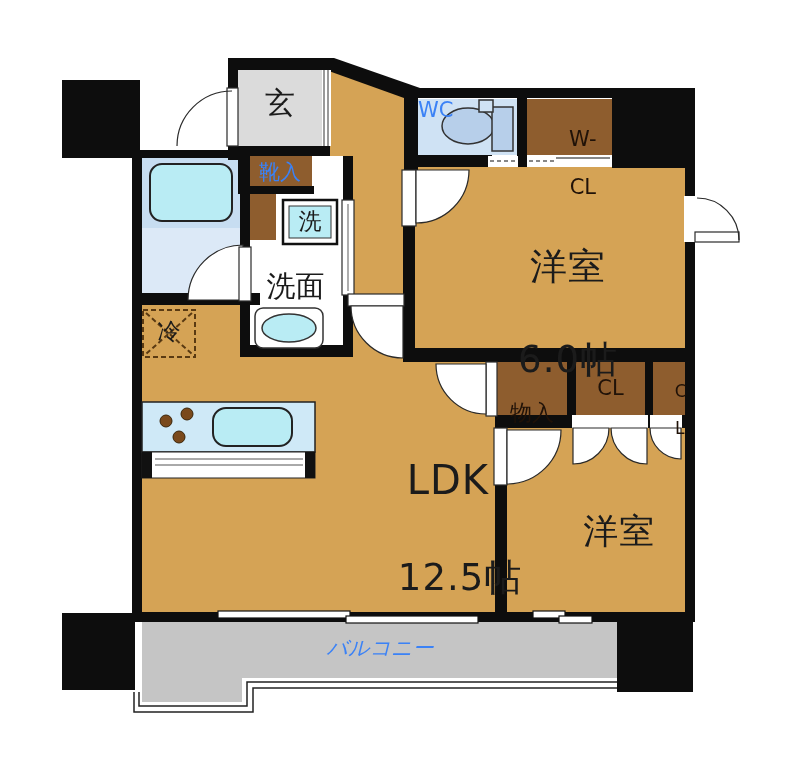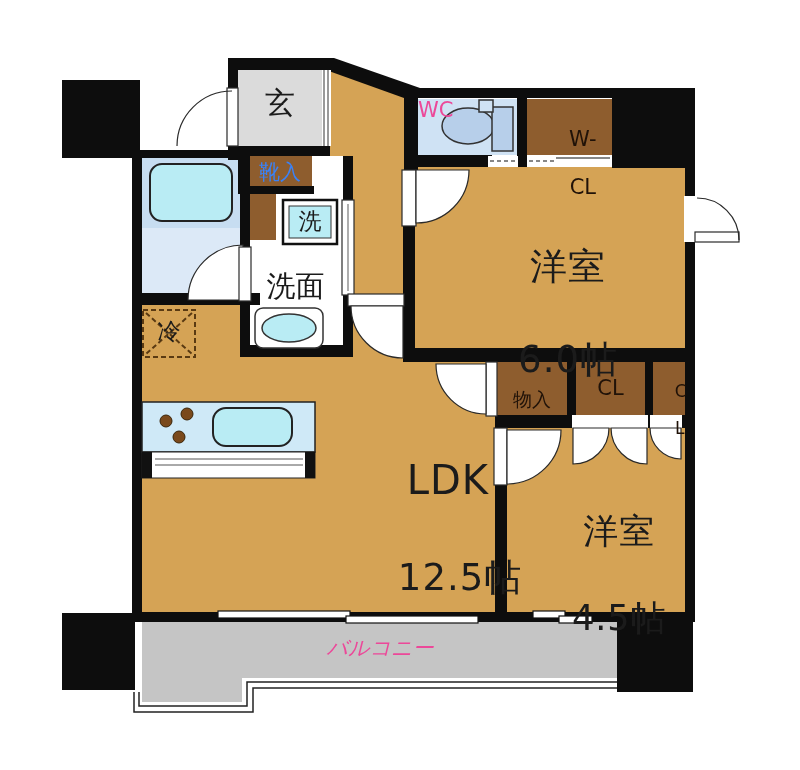--- a/index.html
+++ b/index.html
@@ -3,21 +3,21 @@
 <meta charset="utf-8">
 <style>
   html,body{margin:0;padding:0;background:#ffffff;}
   #plan{position:relative;width:800px;height:770px;background:#ffffff;overflow:hidden;
         font-family:"DejaVu Sans",sans-serif;}
   #plan svg{position:absolute;left:0;top:0;}
   .lbl{position:absolute;color:#1b1b1b;text-align:center;line-height:1.15;
        font-family:"DejaVu Sans",sans-serif;white-space:pre;}
   .lbl.big{font-weight:400;letter-spacing:1px;}
   .lbl.white{color:#3b82f6;}
-  .lbl.gray{color:#ec4899;}
+  .lbl.gray{color:#3b82f6;}
   .lbl.brown{color:#201208;}
 </style>
 </head>
 <body>
 
 <div id="plan">
 <svg width="800" height="770" viewBox="0 0 800 770">
 
   <g>
     <polygon fill="#d5a355" points="330,70 336,70 415,97 415,305 348,305 348,156 330,156"></polygon>
@@ -166,28 +166,27 @@
   <div class="lbl" style="left:143px;top:318px;width:52px;font-size:23px;">冷</div>
   <div class="lbl gray" style="left:418px;top:98px;width:40px;font-size:21px;text-align:left;">WC</div>
   <div class="lbl brown" style="left:527px;top:103px;width:85px;font-size:21px;">
     <span>W-</span><br>
     <span>CL</span>
   </div>
   <div class="lbl big" style="left:425px;top:198px;width:235px;font-size:37px;line-height:1.25;">
     <span>洋室</span><br>
     <span>6.0帖</span>
   </div>
-  <div class="lbl brown" style="left:497px;top:389px;width:70px;font-size:19px;">物入</div>
+  <div class="lbl brown" style="left:497px;top:400px;width:70px;font-size:22px;">物入</div>
   <div class="lbl brown" style="left:576px;top:376px;width:69px;font-size:21px;">CL</div>
   <div class="lbl brown" style="left:653px;top:363px;width:32px;font-size:17px;line-height:1.1;">
     <span>C</span><br>
     <span>L</span>
   </div>
   <div class="lbl big" style="left:505px;top:466px;width:180px;font-size:35px;line-height:1.25;">
     <span>洋室</span><br>
-    <span>4.5帖</span>
   </div>
   <div class="lbl big" style="left:343px;top:408px;width:155px;font-size:40px;line-height:1.2;">
     <span>LDK</span><br>
     <span style="font-size:37px;">12.5帖</span>
   </div>
   <div class="lbl gray" style="left:270px;top:636px;width:220px;font-size:21px;font-style:italic;">バルコニー</div>
 </div>
 
 </body></html>

